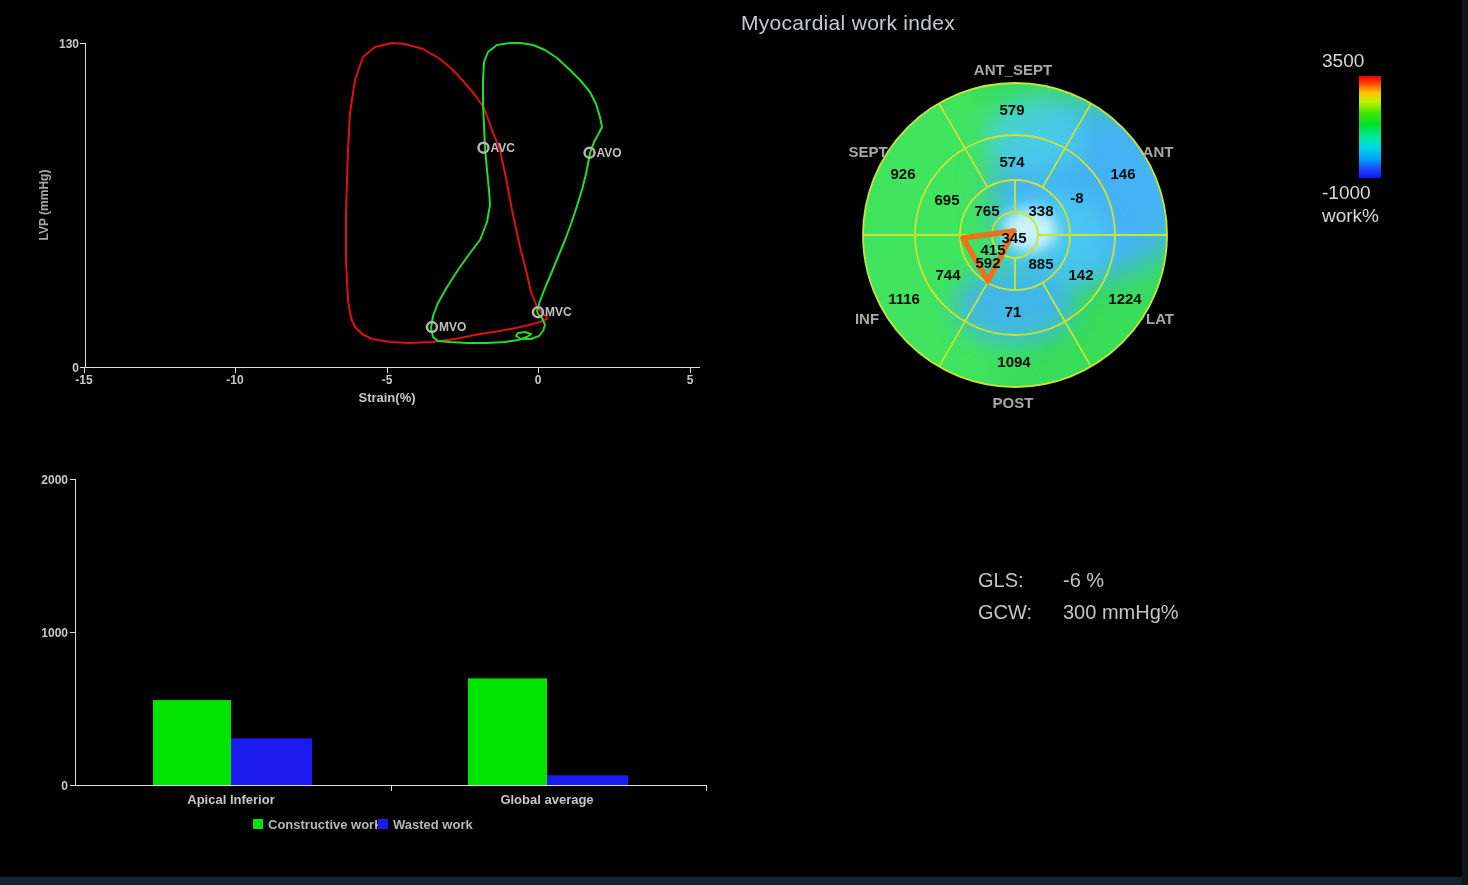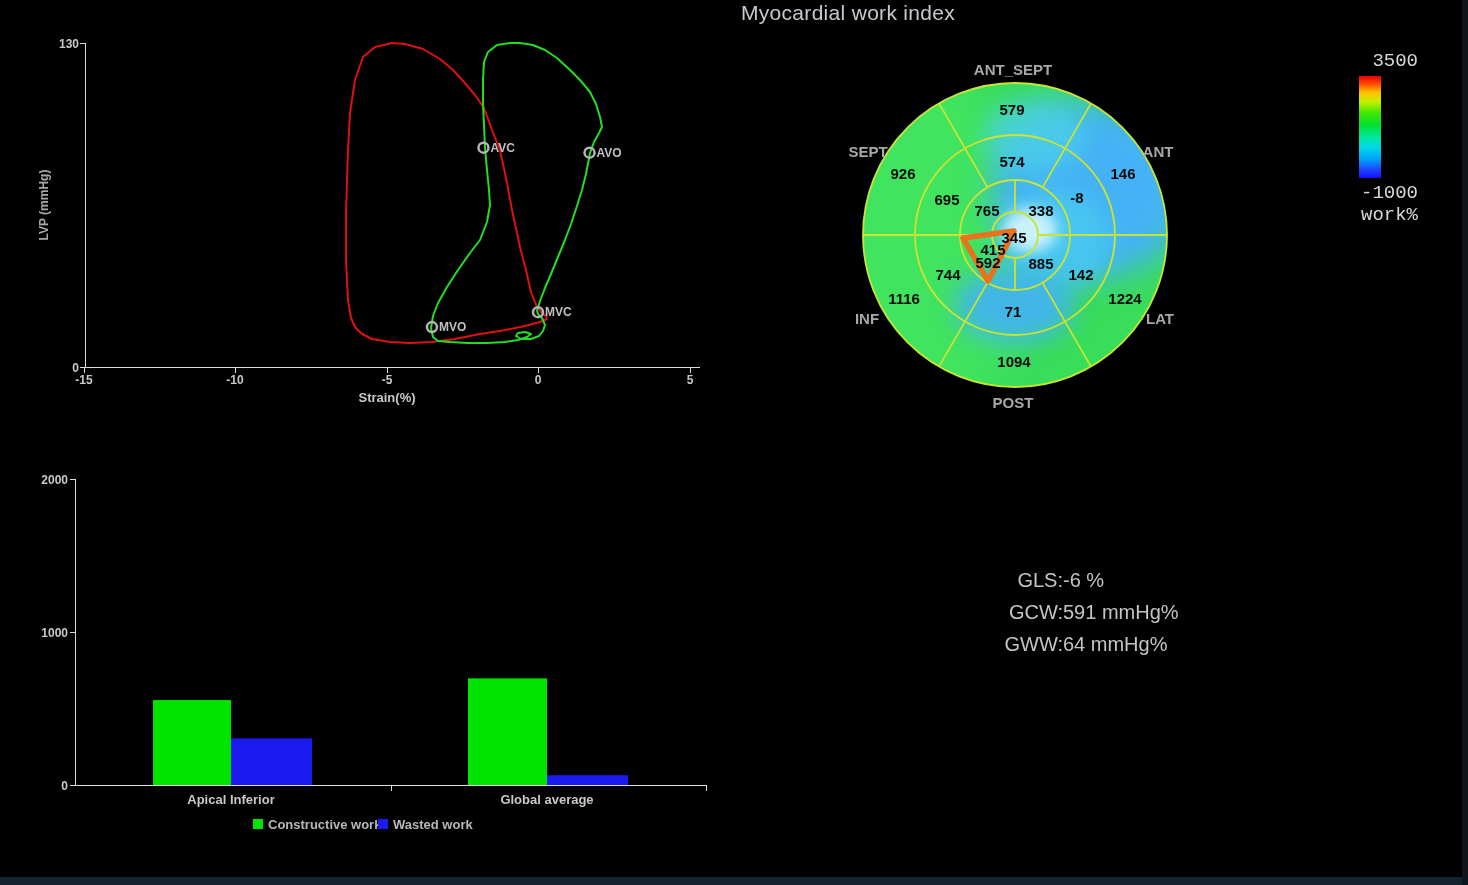--- a/index.html
+++ b/index.html
@@ -1,32 +1,32 @@
 <!DOCTYPE html>
 <html><head>
 <meta charset="utf-8">
 <style>
   html,body{margin:0;padding:0;background:#000;}
   body{width:1468px;height:885px;position:relative;overflow:hidden;
        font-family:"Liberation Sans",sans-serif;}
   .abs{position:absolute;}
   svg text{font-family:"Liberation Sans",sans-serif;}
   
-  #title{left:741px;top:1px;font-size:21px;color:#c6cad0;letter-spacing:.3px;}
-  
-  #colorbar-wrap{left:1322px;top:50px;width:96px;text-align:right;color:#d8d8d8;font-family:Liberation Mono, monospace;}
+  #title{left:741px;top:11px;font-size:21px;color:#c6cad0;letter-spacing:.3px;}
+  
+  #colorbar-wrap{left:1322px;top:50px;width:96px;text-align:left;color:#d8d8d8;}
   #colorbar-max{font-size:19px;line-height:22px;}
   #colorbar{width:22px;height:102px;margin:4px auto 4px auto;
     background:linear-gradient(to bottom,
       #e80000 0%, #ff4000 7%, #ffc000 16%, #c8f000 25%, #40e800 36%,
       #00e030 48%, #00e8a0 60%, #00d8e8 70%, #00a0f8 82%, #2040ff 92%, #1212ff 100%);}
   #colorbar-min{font-size:19px;line-height:22px;}
   #colorbar-unit{font-size:19px;line-height:23px;}
   
-  #stats{left:978px;top:564px;color:#c4c4c4;font-size:20px;text-align:right;}
+  #stats{left:978px;top:564px;color:#c4c4c4;font-size:20px;}
   #stats .row{display:flex;line-height:32px;}
   #stats .lab{width:85px;}
   
   #strip-bottom{left:0;top:877px;width:1468px;height:8px;background:#152230;}
   #strip-right{left:1462px;top:0;width:6px;height:885px;background:#0f151d;}
 </style>
 </head>
 <body>
 
 <svg class="abs" style="left:0;top:0" width="740" height="430">
@@ -158,25 +158,21 @@
   <div id="colorbar-unit">work%</div>
 </div>
 
 <div class="abs" id="stats">
   <div class="row">
     <span class="lab">GLS:</span>
     <span class="val">-6 %</span>
   </div>
   <div class="row">
     <span class="lab">GCW:</span>
-    <span class="val">591 mmHg%</span>
-  </div>
-  <div class="row">
-    <span class="lab">GWW:</span>
-    <span class="val">64 mmHg%</span>
+    <span class="val">300 mmHg%</span>
   </div>
 </div>
 
 <svg class="abs" style="left:40px;top:470px" width="690" height="400">
 
   <line x1="35.5" y1="9" x2="35.5" y2="315.5" stroke="#dcdcdc"></line>
   <line x1="35.5" y1="315.5" x2="667" y2="315.5" stroke="#dcdcdc"></line>
   <line x1="30" y1="9.5" x2="36" y2="9.5" stroke="#dcdcdc"></line>
   <line x1="30" y1="162.5" x2="36" y2="162.5" stroke="#dcdcdc"></line>
   <line x1="30" y1="315.5" x2="36" y2="315.5" stroke="#dcdcdc"></line>

